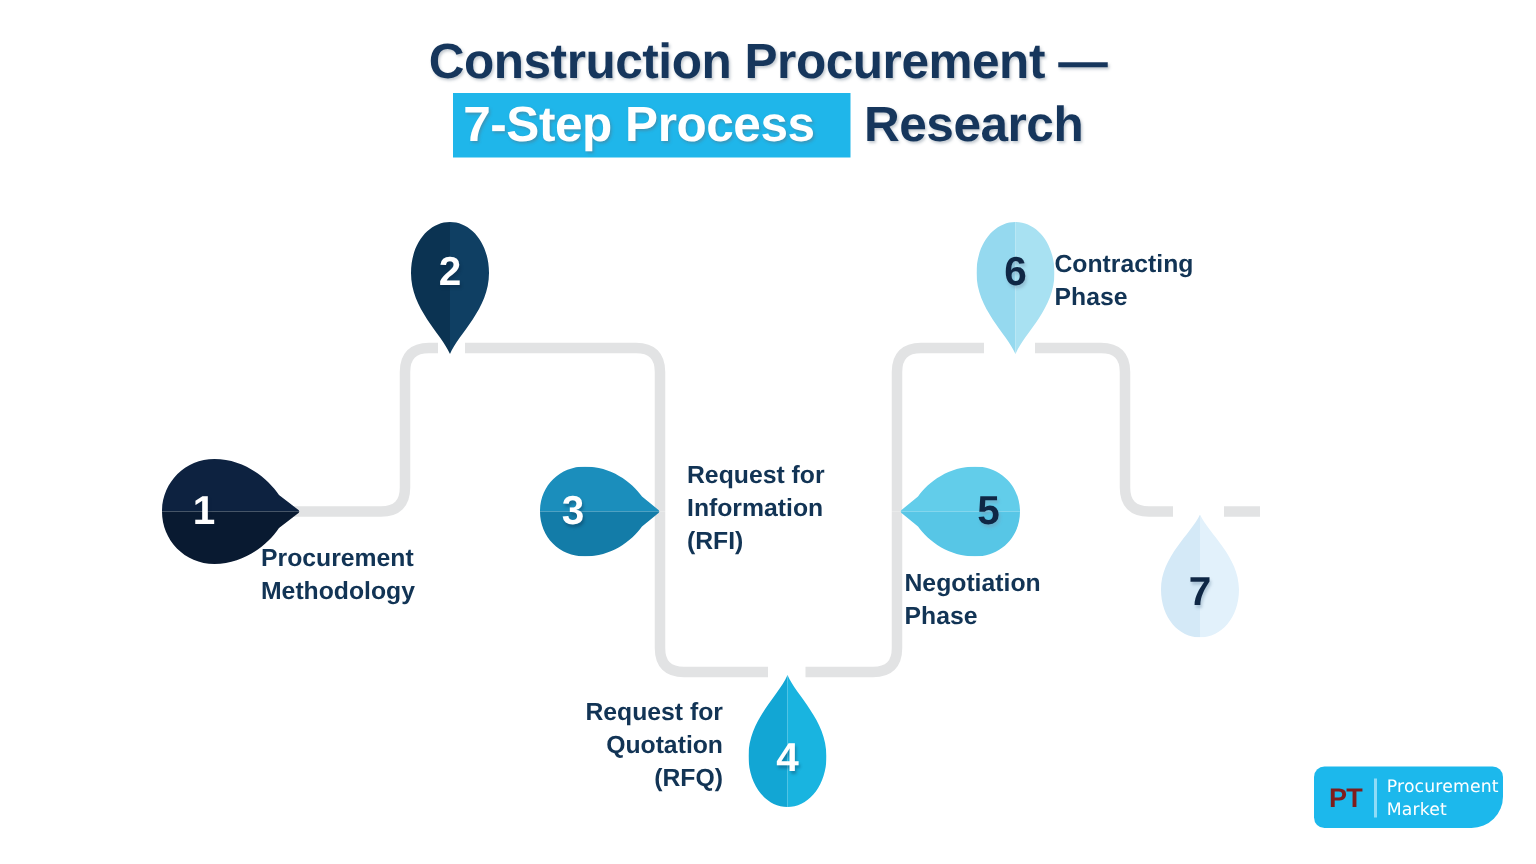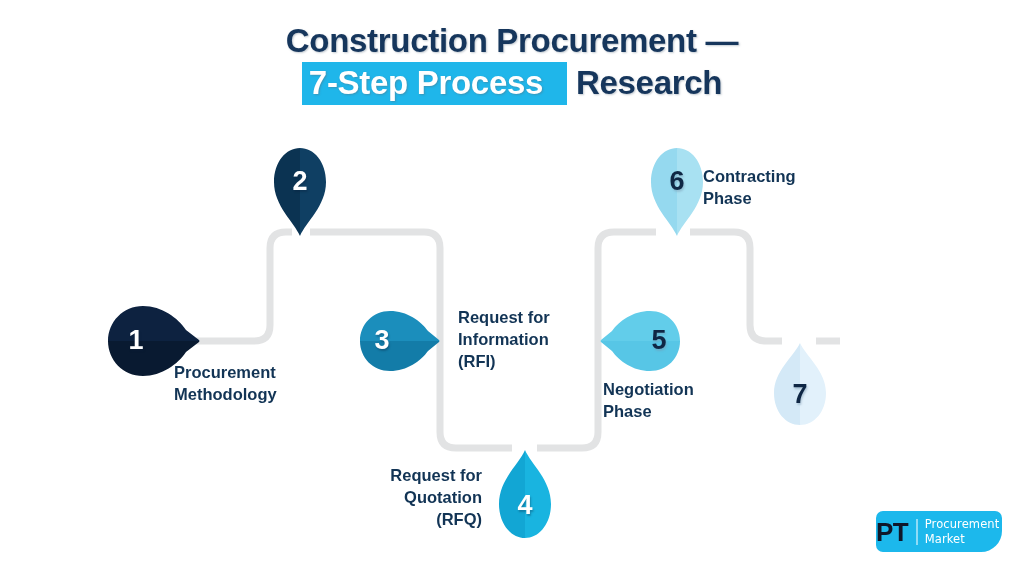--- a/index.html
+++ b/index.html
@@ -64,22 +64,22 @@
 
   
   #logo{
     position:absolute;left:876px;top:511px;
     width:126px;height:41px;
     background:#1cb8ec;
     border-radius:7px 7px 21px 7px;
     display:flex;align-items:center;
   }
   #logo .pt{
-    font-weight:bold;font-size:26px;color:#0f172a;
-    padding-left:0;letter-spacing:-0.5px;line-height:1;
+    font-weight:bold;font-size:18px;color:#7f1d1d;
+    padding-left:10px;letter-spacing:-0.5px;line-height:1;
   }
   #logo .divider{
     width:1.5px;height:26px;background:#8fdcf7;
     margin:0 7px 0 8px;
   }
   #logo .brand{
     color:#ffffff;font-size:11.5px;line-height:1.22;
     font-family:"DejaVu Sans", sans-serif;
     letter-spacing:0.1px;
   }

